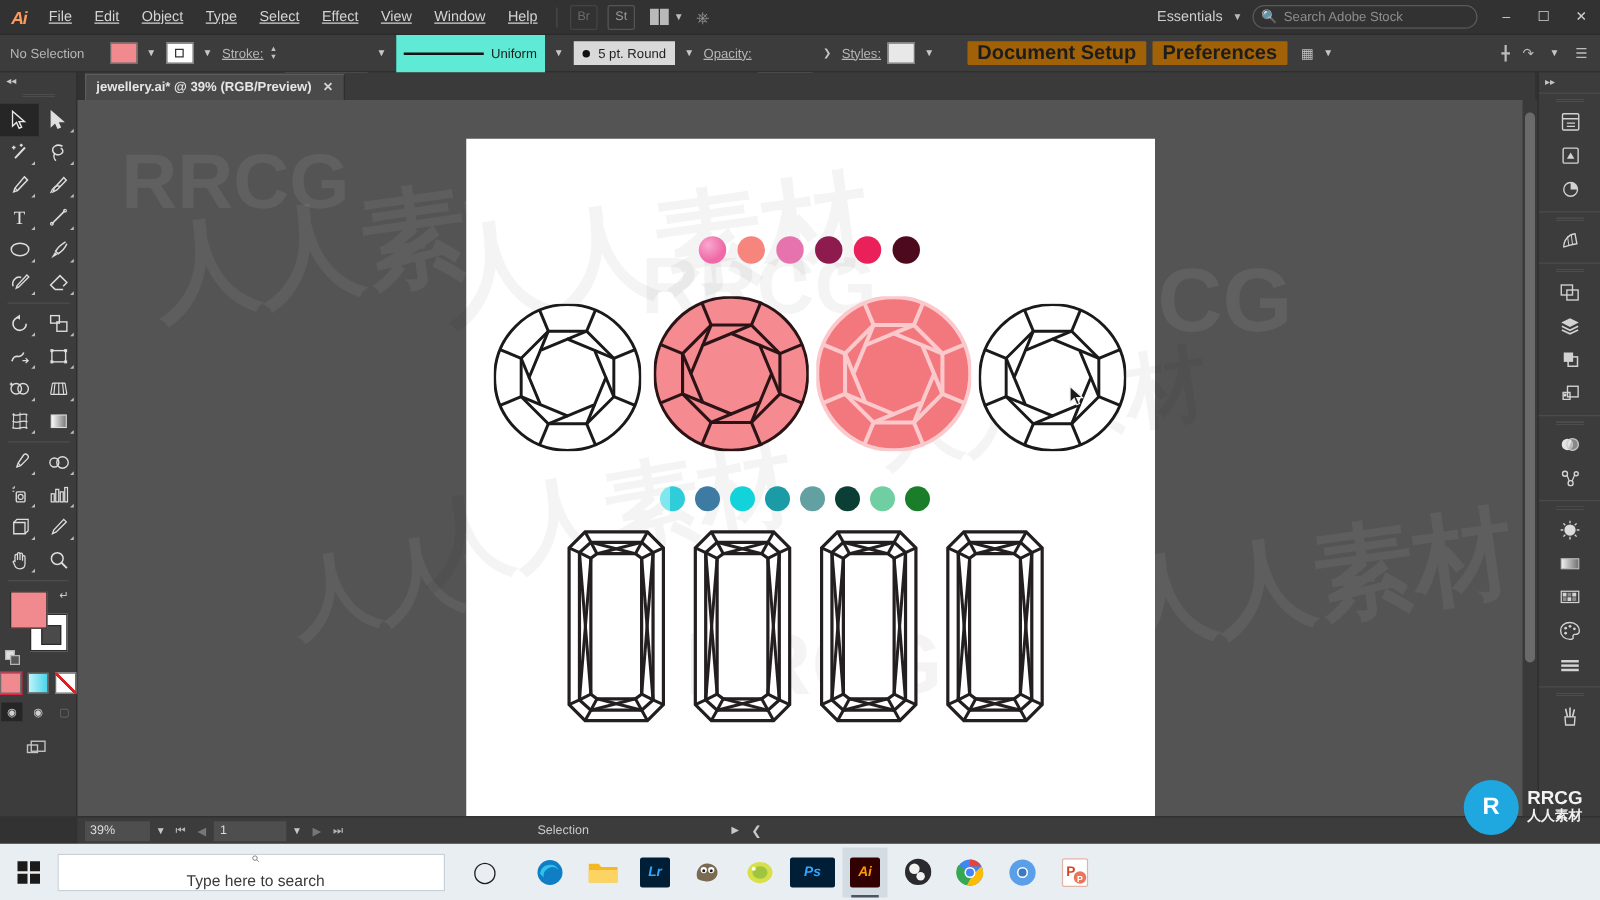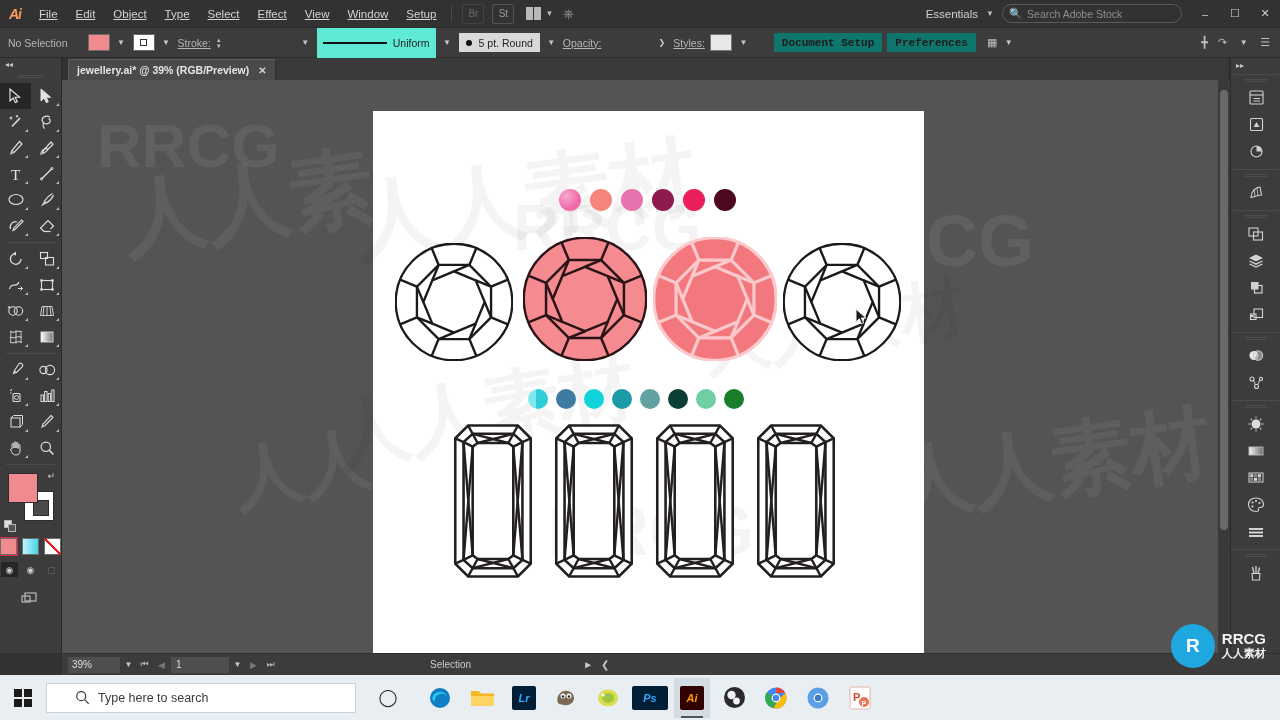--- a/index.html
+++ b/index.html
@@ -75,24 +75,23 @@
     height: 19px; background: #5eead4; display: flex; align-items: center;
     padding: 15px 6px; gap: 6px; color: #1f1f1f; font-size: 10.5px;
   }
   .uniform-line { width: 64px; height: 2px; background: #111; }
   .cap-box {
     height: 19px; background: #d9d9d9; display: flex; align-items: center;
     padding: 0 7px; gap: 7px; color: #1f1f1f; font-size: 10.5px;
   }
   .cap-dot { width: 6px; height: 6px; background: #111; border-radius: 50%; }
   .cb-btn {
-    height: 19px; background: #0f766e; color: #1d1d1d; font-size: 11px;
+    height: 19px; background: #a16207; color: #1d1d1d; font-size: 16px;
     display: flex; align-items: center; padding: 0 8px; border-radius: 1px;
     font-weight: bold;
-    font-family: Liberation Mono, monospace;
   }
   .style-sw { width: 22px; height: 17px; background: #e8e8e8; border: 1px solid #777; }
   .cb-right { margin-left: auto; display: flex; align-items: center; gap: 10px; padding-right: 10px;}
   .ic-sm { color: #bcbcbc; font-size: 11px; }
 
   
   .tabstrip {
     position: absolute; left: 68px; top: 58px; width: 1160px; height: 22px;
     background: #3a3a3a; display: flex; align-items: flex-end;
   }
@@ -237,22 +236,22 @@
     position: absolute; left: 0; bottom: 0; width: 1280px; height: 45px;
     background: #e9eef3; display: flex; align-items: center;
   }
   .start-btn {
     width: 46px; height: 45px; display: flex; align-items: center; justify-content: center;
   }
   .win-logo { display: grid; grid-template-columns: 8px 8px; grid-template-rows: 8px 8px; gap: 2px; }
   .win-logo i { background: #1b1b1b; display: block; }
   .tb-search {
     width: 310px; height: 30px; background: #fff; border: 1px solid #c9d1d8;
-    display: flex; align-items: center; gap: 8px; padding-left: 28px;
-    color: #3a3a3a; font-size: 12.5px;
+    display: flex; align-items: center; gap: 8px; padding-left: 7px;
+    color: #3a3a3a; font-size: 12.5px; flex-direction: column;
   }
   .tb-apps { display: flex; align-items: center; gap: 6px; margin-left: 16px; }
   .tb-app {
     width: 36px; height: 40px; display: flex; align-items: center; justify-content: center;
     position: relative;
   }
   .tb-app.active { background: #d3dbe3; }
   .tb-app.active::after {
     content: ""; position: absolute; bottom: 0; left: 7px; width: 22px; height: 2px;
     background: #4a5560;
@@ -286,21 +285,21 @@
   <div class="menubar">
     <div class="ai-logo">Ai</div>
     <div class="menu-item">File</div>
     <div class="menu-item">Edit</div>
     <div class="menu-item">Object</div>
     <div class="menu-item">Type</div>
     <div class="menu-item">Select</div>
     <div class="menu-item">Effect</div>
     <div class="menu-item">View</div>
     <div class="menu-item">Window</div>
-    <div class="menu-item">Setup</div>
+    <div class="menu-item">Help</div>
     <div class="mb-sep"></div>
     <div class="mb-btn dim">Br</div>
     <div class="mb-btn">St</div>
     <div class="arrange-ic">
         <i></i>
         <i></i>
       </div>
     <span class="caret">▼</span>
     <span class="power-ic">⎈</span>
 

